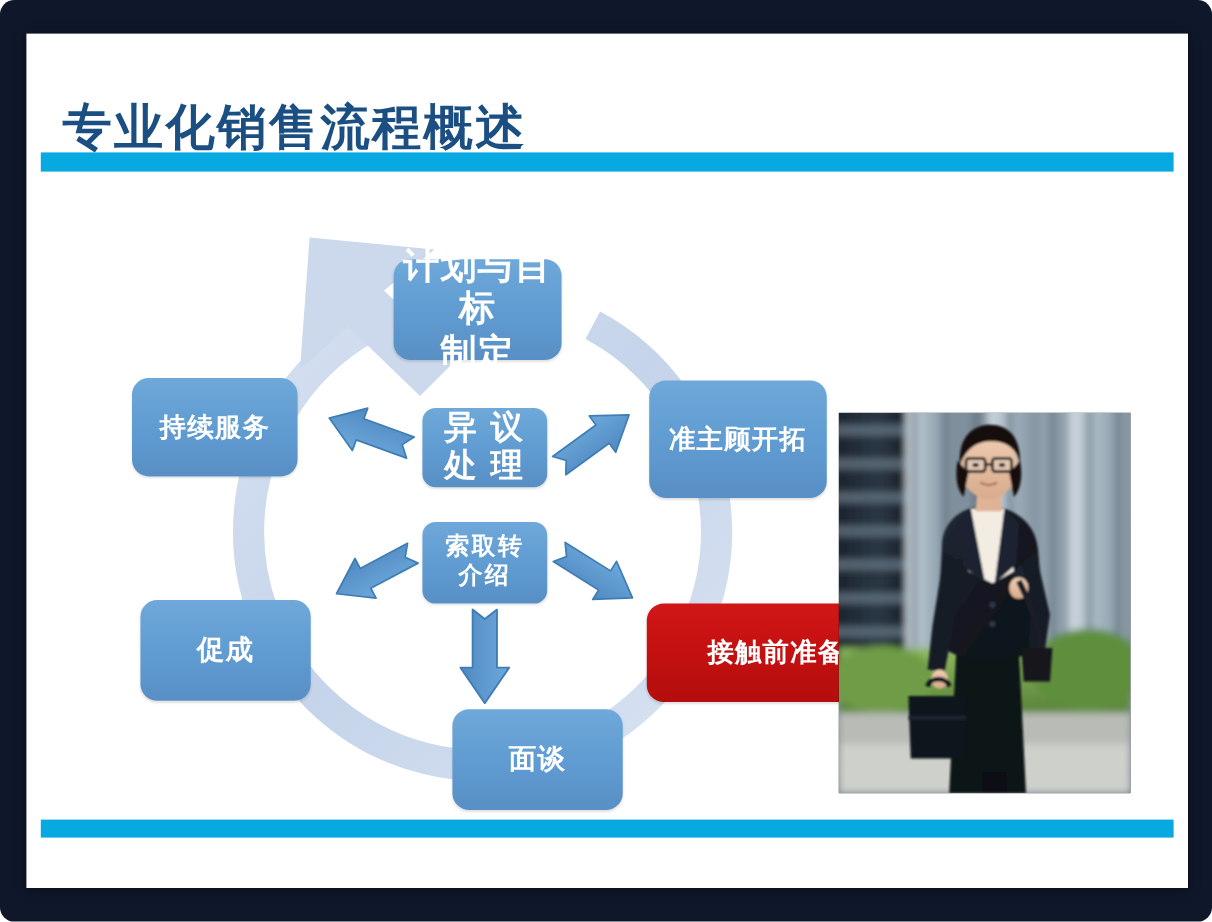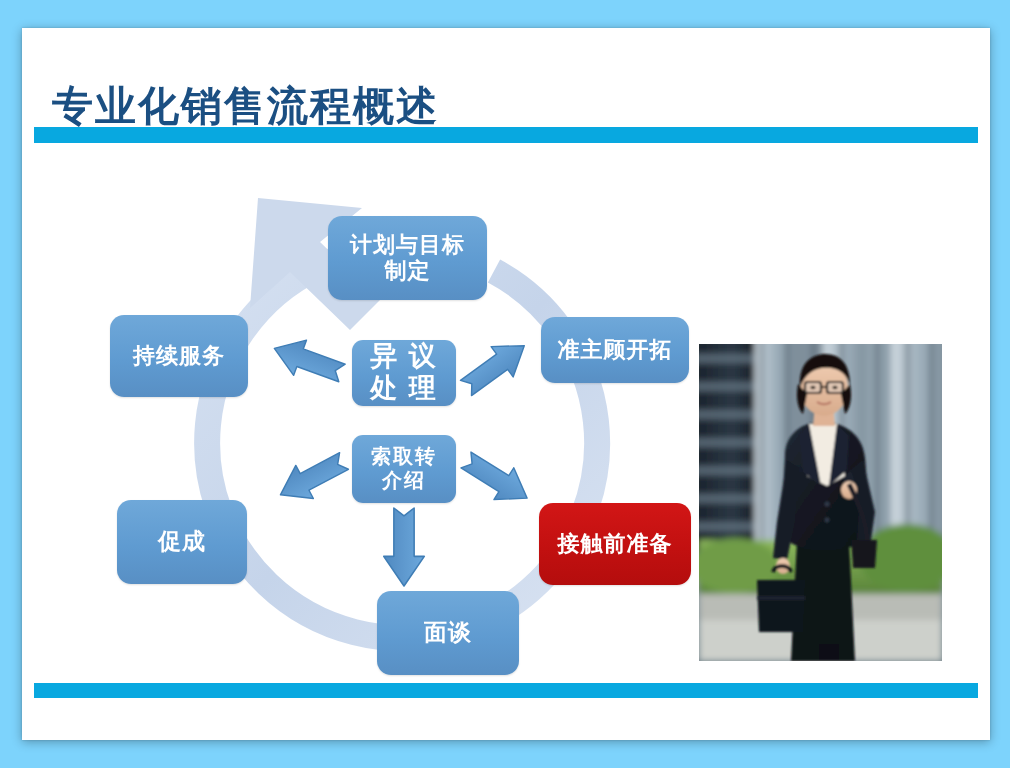--- a/index.html
+++ b/index.html
@@ -10,21 +10,22 @@
     background: #ffffff;
     font-family: "Liberation Sans", "DejaVu Sans", sans-serif;
     overflow: hidden;
   }
 
   #slide-root {
     position: absolute;
     left: 0; top: 0;
     width: 1010px;
     height: 768px;
-    background: #7dd3fc;
+    background: #0f172a;
+    border-radius: 12px;
   }
 
   
   .slide {
     position: absolute;
     left: 22px;
     top: 28px;
     width: 968px;
     height: 712px;
     background: #ffffff;
@@ -105,25 +106,25 @@
   .node.accent {
     background: linear-gradient(180deg, #d21616 0%, #c21010 55%, #b40d0d 100%);
   }
 
   .node.small {
     border-radius: 11px;
     letter-spacing: 2px;
   }
 
   
-  .n-plan      { left: 266px; top: 68px;  width: 159px; height: 84px;  font-size: 22px; }
-  .n-prospect  { left: 479px; top: 169px; width: 148px; height: 66px;  font-size: 22px; }
-  .n-precontact{ left: 477px; top: 355px; width: 152px; height: 82px;  font-size: 22px; }
+  .n-plan      { left: 266px; top: 68px;  width: 140px; height: 84px;  font-size: 30px; }
+  .n-prospect  { left: 479px; top: 169px; width: 148px; height: 98px;  font-size: 22px; }
+  .n-precontact{ left: 477px; top: 355px; width: 152px; height: 82px;  font-size: 22px; padding-left: 32px; }
   .n-interview { left: 271px; top: 443px; width: 142px; height: 84px;  font-size: 23px; margin-left: 44px; }
-  .n-close     { left:  55px; top: 352px; width: 130px; height: 84px;  font-size: 23px; }
+  .n-close     { left:  55px; top: 352px; width: 142px; height: 84px;  font-size: 23px; }
   .n-service   { left:  48px; top: 167px; width: 138px; height: 82px;  font-size: 22px; }
   .n-objection { left: 290px; top: 192px; width: 104px; height: 66px;  font-size: 27px; }
   .n-referral  { left: 290px; top: 287px; width: 104px; height: 68px;  font-size: 20px; text-align: center; }
 
   
   .photo-frame {
     position: absolute;
     left: 677px;
     top: 316px;
     width: 243px;

